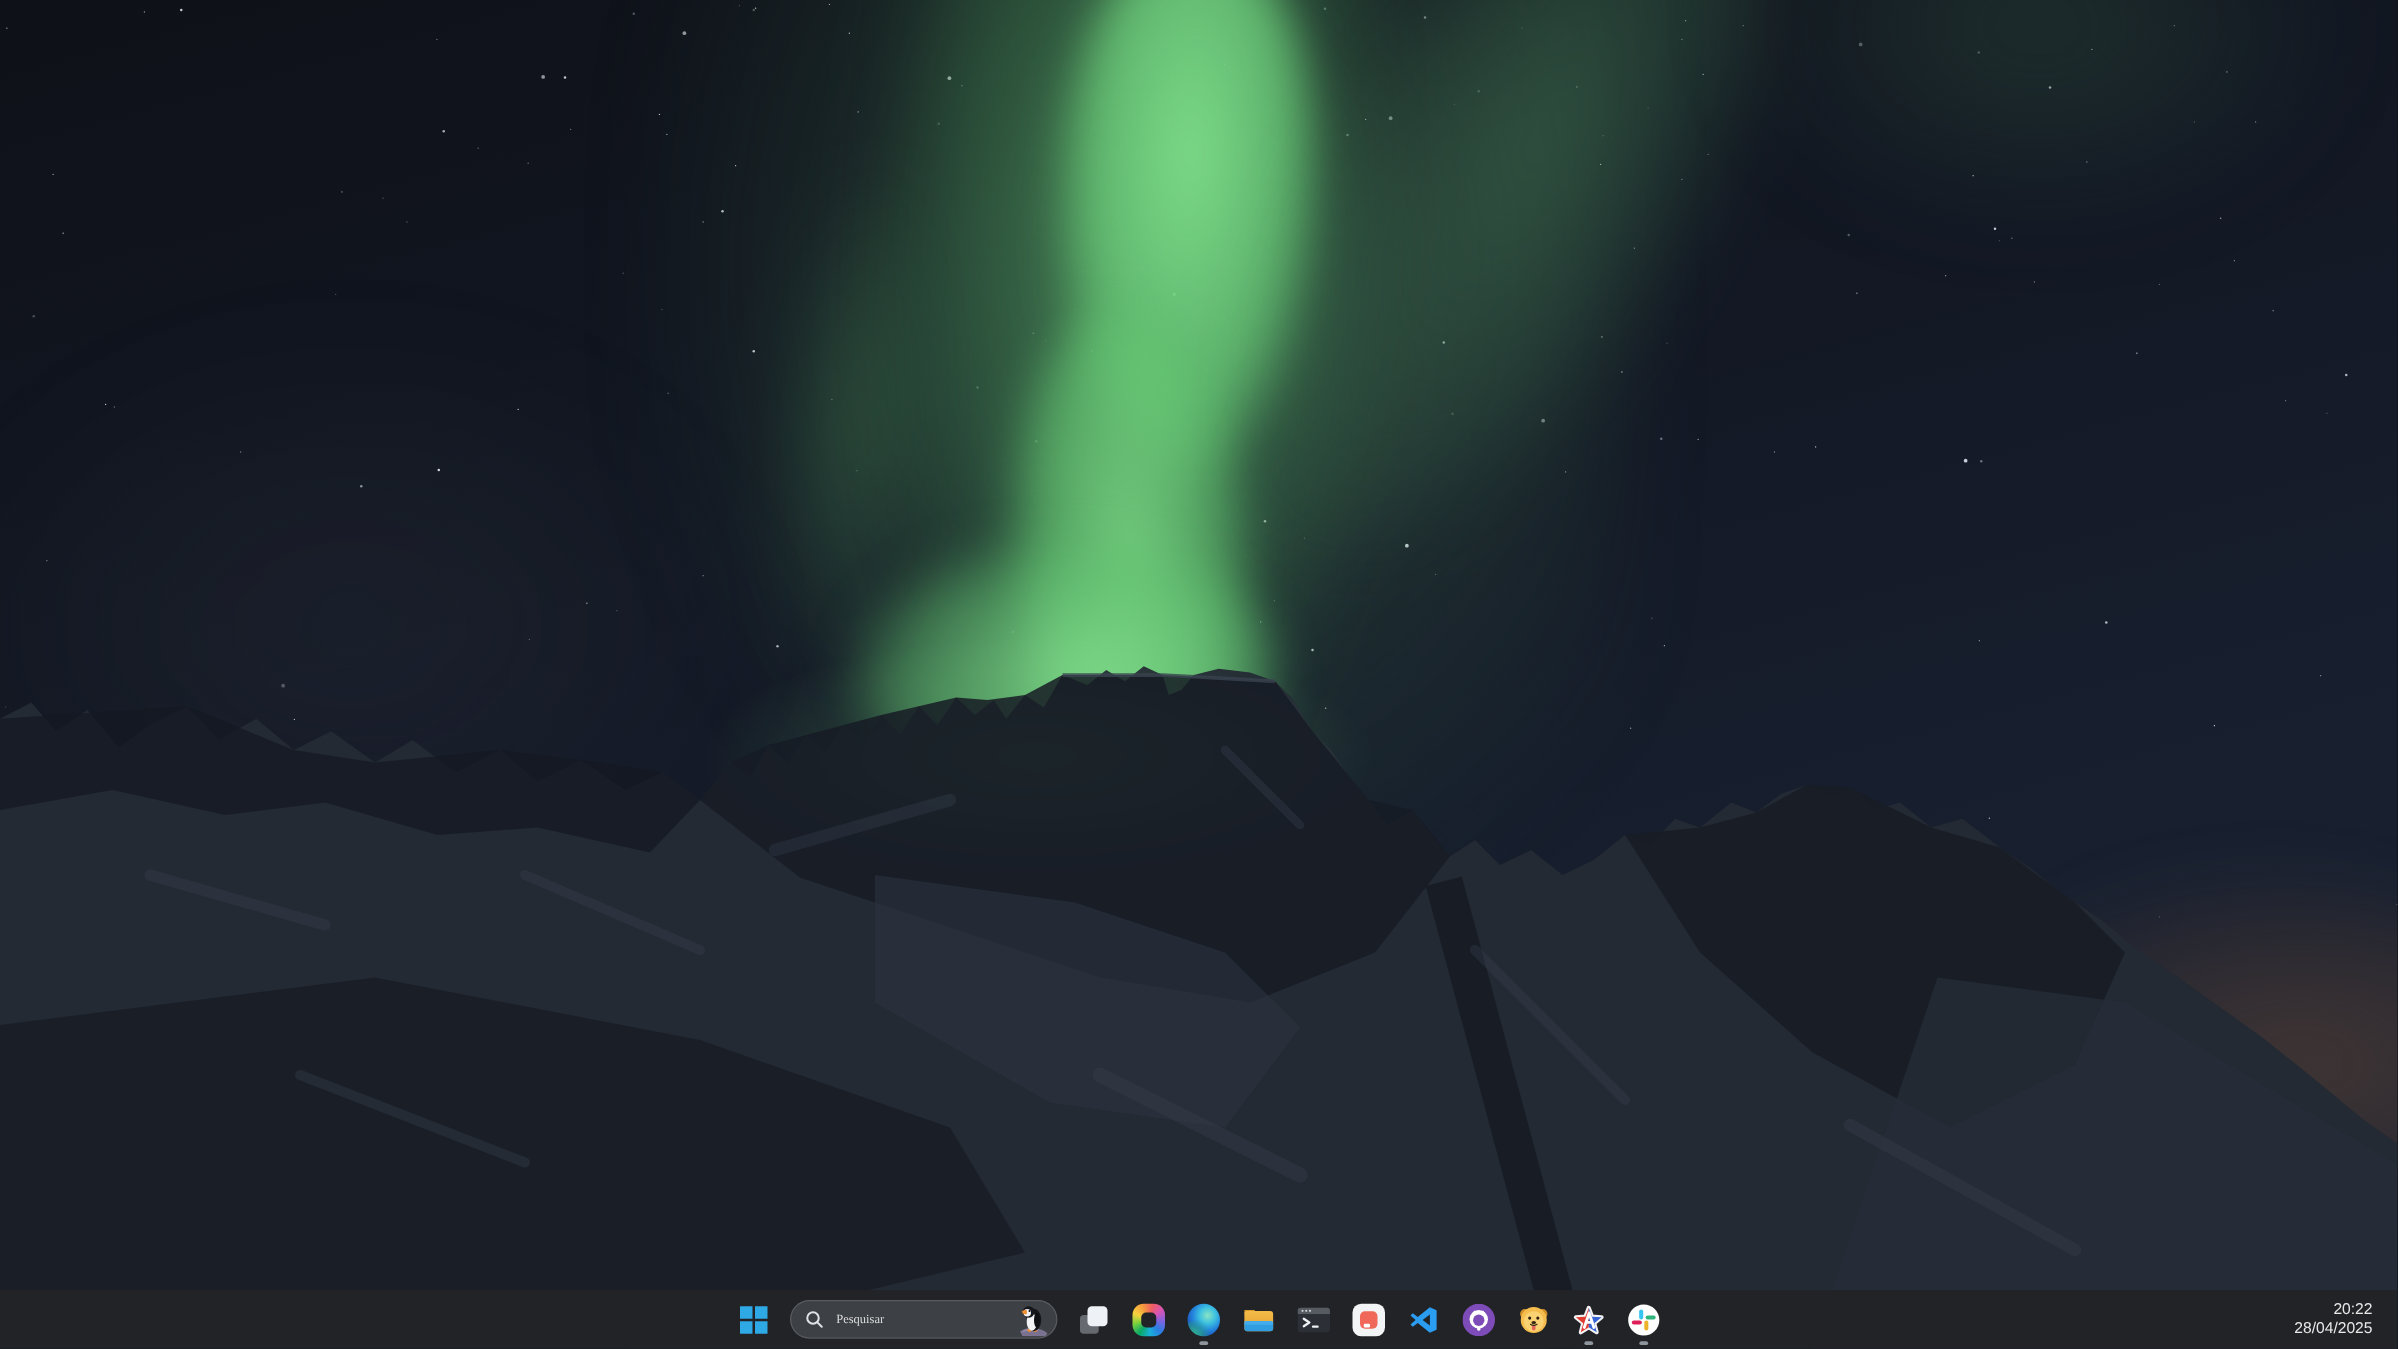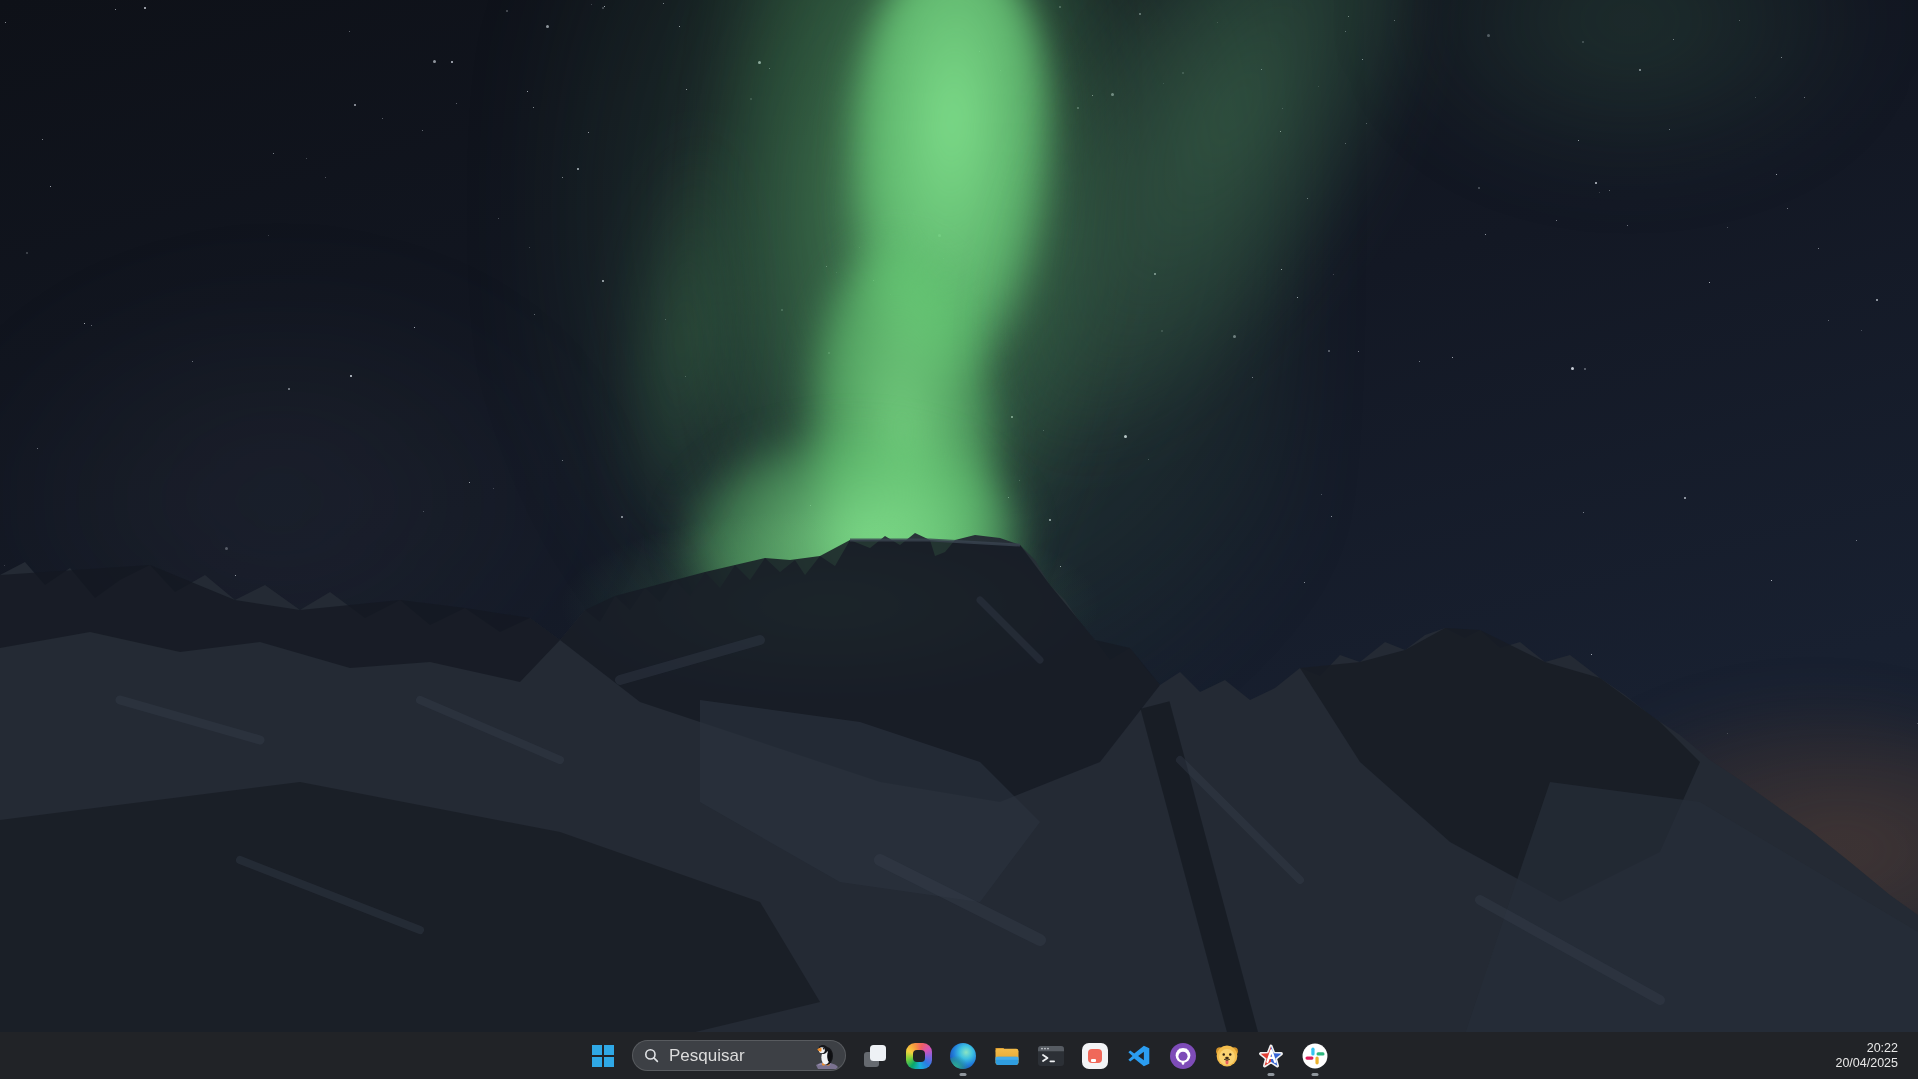--- a/index.html
+++ b/index.html
@@ -55,21 +55,21 @@
     width:7px;height:3px;border-radius:2px;background:#8f959c;}
   
   .win-logo{display:grid;grid-template-columns:10px 10px;grid-template-rows:10px 10px;gap:2px;}
   .win-logo i{background:#2fa8e6;display:block;}
   
   .searchbox{width:214px;height:31px;margin:0 7px;border-radius:16px;background:#3d4045;
     border:1px solid rgba(255,255,255,.14);display:flex;align-items:center;
     padding:0 5px 0 11px;box-sizing:border-box;cursor:pointer;}
   .search-ic{flex:0 0 auto;margin-right:8px;}
   .search-input{flex:1;min-width:0;background:transparent;border:none;outline:none;
-    color:#fdba74;font-size:17px;font-family:Liberation Sans, sans-serif;}
+    color:#fdba74;font-size:10px;font-family:Liberation Serif, serif;}
   .search-input::placeholder{color:#dcdcdc;opacity:1;}
   .puffin{flex:0 0 auto;}
   
   .ic{display:block;}
   .icon-taskview{position:relative;width:26px;height:26px;}
   .icon-taskview .tv-back{position:absolute;left:2px;bottom:2px;width:15px;height:15px;
     background:rgba(198,204,214,.42);border-radius:3px;}
   .icon-taskview .tv-front{position:absolute;right:2px;top:2px;width:16px;height:16px;
     background:#eef1f5;border-radius:3.5px;}
   .icon-copilot{position:relative;width:26px;height:26px;border-radius:9px;
@@ -486,15 +486,15 @@
         <rect x="12.4" y="12.4" width="3" height="7.4" rx="1.5" fill="#ECB22E"></rect>
         <rect x="3.2" y="12.4" width="7.4" height="3" rx="1.5" fill="#E01E5A"></rect>
       </svg>
     <span class="run-ind"></span>
       </button>
 
   </div>
 
   <div class="tray-clock">
     <div>20:22</div>
-    <div>20/04/2025</div>
+    <div>28/04/2025</div>
   </div>
 </div>
 
 </body></html>

